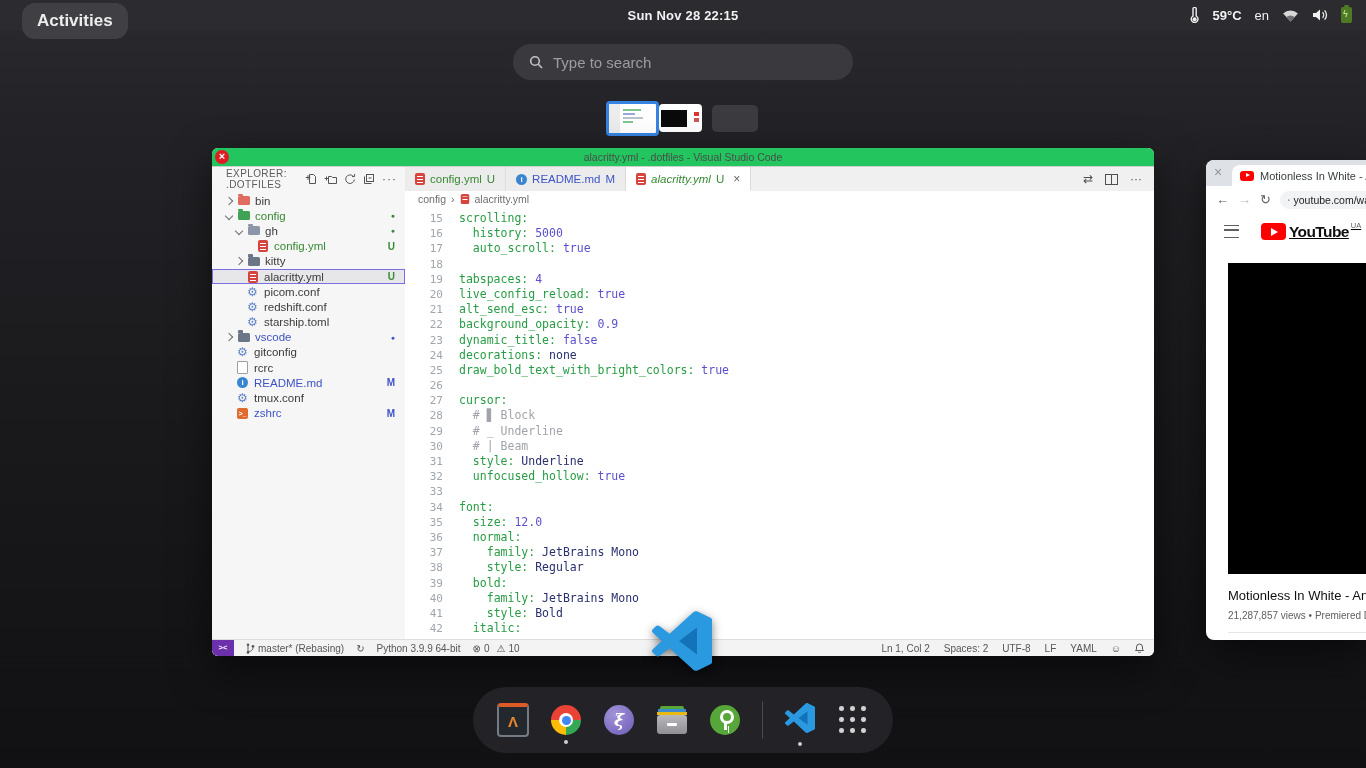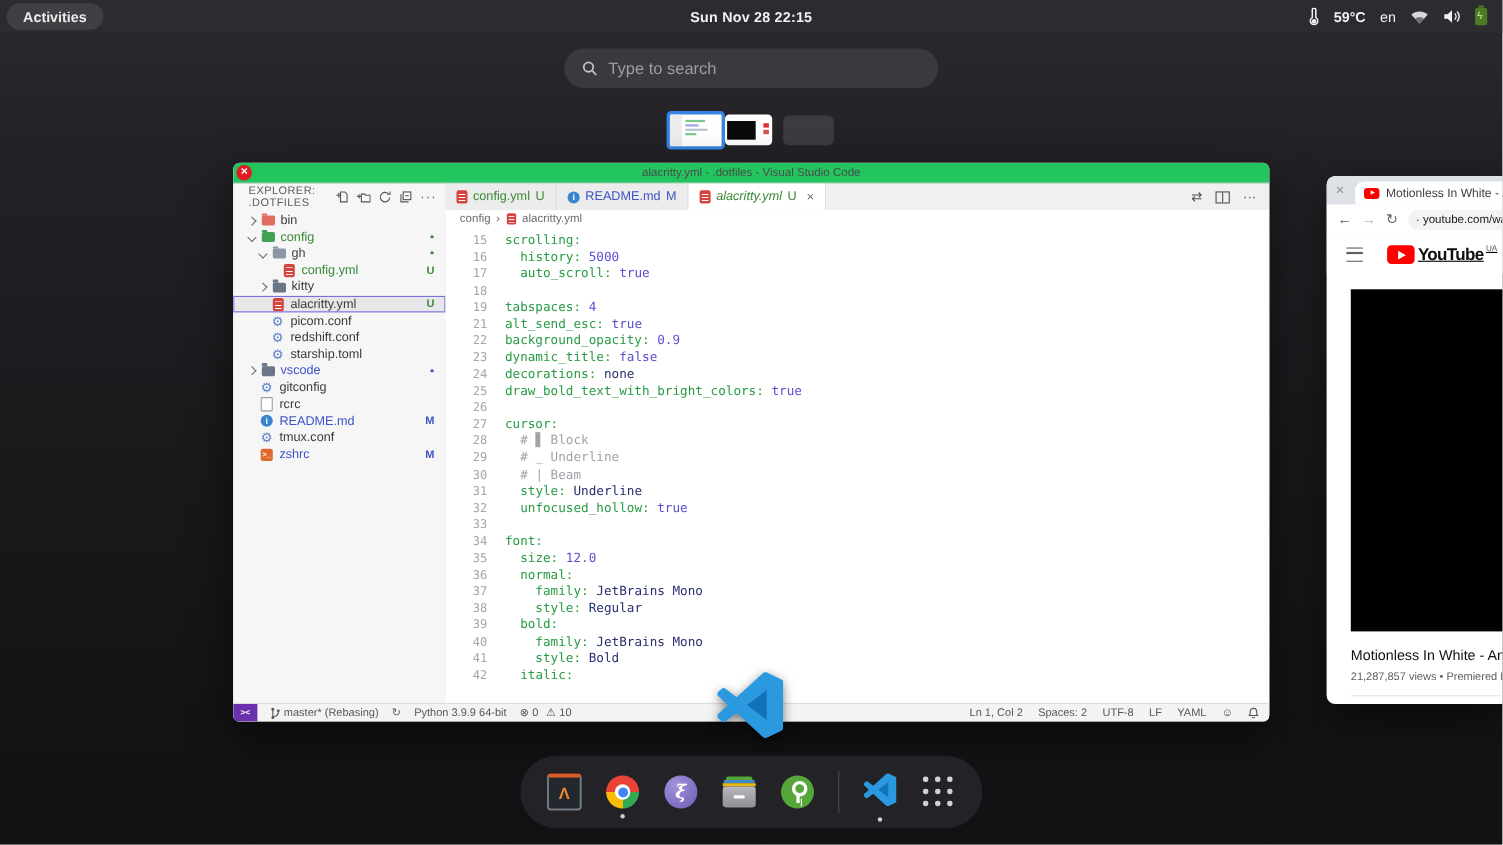--- a/index.html
+++ b/index.html
@@ -1,21 +1,21 @@
 <!DOCTYPE html>
 <html><head>
 <meta charset="utf-8">
 <style>
   html,body{margin:0;padding:0;}
   body{width:1366px;height:768px;overflow:hidden;font-family:"Liberation Sans",sans-serif;-webkit-font-smoothing:antialiased;}
   #screen{position:relative;width:1366px;height:768px;background:linear-gradient(#2b2b2f 0px,#232327 120px,#1a1a1d 400px,#111113 768px);overflow:hidden;}
 
   
   #topbar{position:absolute;left:0;top:0;width:1366px;height:30px;background:#2c2c30;display:flex;align-items:center;}
-  #activities{position:absolute;left:6px;top:3px;height:24px;padding:0 15px;border:none;border-radius:13px;background:#404044;color:#ececec;font-size:13px;font-weight:700;font-family:inherit;}
+  #activities{position:absolute;left:22px;top:3px;height:36px;padding:0 15px;border:none;border-radius:13px;background:#404044;color:#ececec;font-size:17px;font-weight:700;font-family:inherit;}
   #clock{position:absolute;left:0;right:0;text-align:center;color:#f1f1f1;font-size:13px;font-weight:700;letter-spacing:.2px;}
   #sys{position:absolute;right:14px;top:0;height:30px;display:flex;align-items:center;gap:13px;color:#f1f1f1;font-size:13px;font-weight:700;}
   #sys svg{display:block;}
   .battery{width:11px;height:16px;border-radius:2px;background:#4e7a28;position:relative;display:inline-block;}
   .battery::before{content:"";position:absolute;top:-2px;left:3px;width:5px;height:2px;background:#4e7a28;border-radius:1px;}
   .battery .bolt{position:absolute;left:2px;top:2px;font-size:9px;color:#b9e37f;font-weight:700;}
 
   
   #searchbar{position:absolute;left:513px;top:44px;width:340px;height:36px;border-radius:18px;background:#3a3a3e;display:flex;align-items:center;color:#9d9da1;font-size:15px;}
   #searchbar .mag{margin:0 10px 0 16px;display:flex;}
@@ -365,20 +365,21 @@
       <span class="ic-yaml"></span>
       <span>alacritty.yml</span>
     </div>
 
     <div id="vs-codearea">
         <div class="cl"><span class="ln">15</span><span class="lt"><span class="tk-k">scrolling:</span></span></div>
         <div class="cl"><span class="ln">16</span><span class="lt"><span class="tk-w">  </span><span class="tk-k">history:</span><span class="tk-w"> </span><span class="tk-v">5000</span></span></div>
         <div class="cl"><span class="ln">17</span><span class="lt"><span class="tk-w">  </span><span class="tk-k">auto_scroll:</span><span class="tk-w"> </span><span class="tk-v">true</span></span></div>
         <div class="cl"><span class="ln">18</span><span class="lt"></span></div>
         <div class="cl"><span class="ln">19</span><span class="lt"><span class="tk-k">tabspaces:</span><span class="tk-w"> </span><span class="tk-v">4</span></span></div>
+        <div class="cl"><span class="ln">20</span><span class="lt"><span class="tk-k">live_config_reload:</span><span class="tk-w"> </span><span class="tk-v">true</span></span></div>
         <div class="cl"><span class="ln">21</span><span class="lt"><span class="tk-k">alt_send_esc:</span><span class="tk-w"> </span><span class="tk-v">true</span></span></div>
         <div class="cl"><span class="ln">22</span><span class="lt"><span class="tk-k">background_opacity:</span><span class="tk-w"> </span><span class="tk-v">0.9</span></span></div>
         <div class="cl"><span class="ln">23</span><span class="lt"><span class="tk-k">dynamic_title:</span><span class="tk-w"> </span><span class="tk-v">false</span></span></div>
         <div class="cl"><span class="ln">24</span><span class="lt"><span class="tk-k">decorations:</span><span class="tk-w"> </span><span class="tk-s">none</span></span></div>
         <div class="cl"><span class="ln">25</span><span class="lt"><span class="tk-k">draw_bold_text_with_bright_colors:</span><span class="tk-w"> </span><span class="tk-v">true</span></span></div>
         <div class="cl"><span class="ln">26</span><span class="lt"></span></div>
         <div class="cl"><span class="ln">27</span><span class="lt"><span class="tk-k">cursor:</span></span></div>
         <div class="cl"><span class="ln">28</span><span class="lt"><span class="tk-w">  </span><span class="tk-c"># ▋ Block</span></span></div>
         <div class="cl"><span class="ln">29</span><span class="lt"><span class="tk-w">  </span><span class="tk-c"># _ Underline</span></span></div>
         <div class="cl"><span class="ln">30</span><span class="lt"><span class="tk-w">  </span><span class="tk-c"># | Beam</span></span></div>

